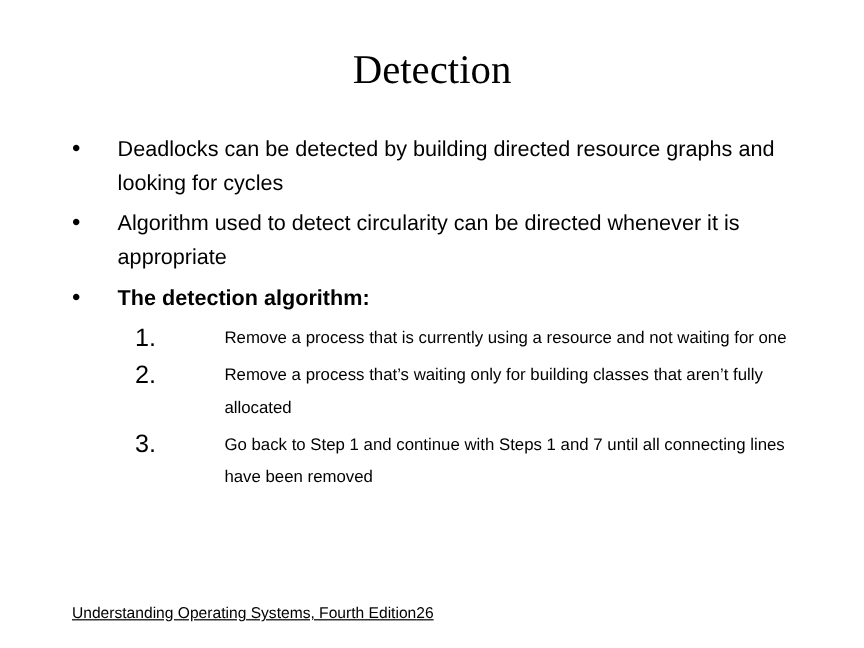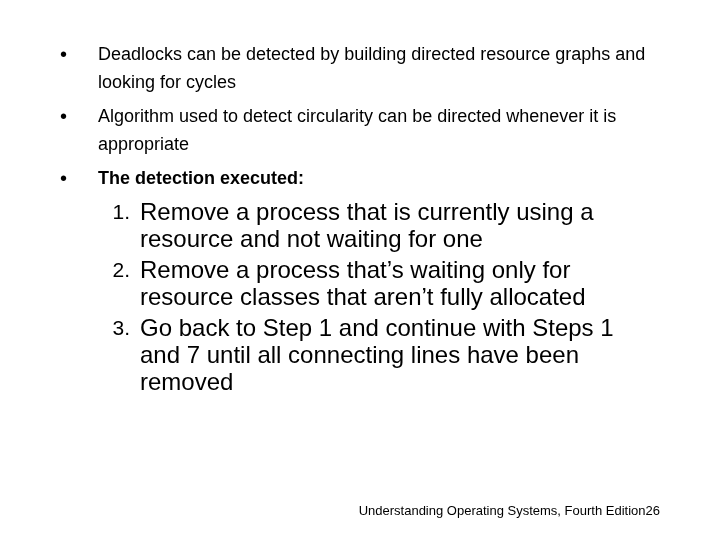--- a/index.html
+++ b/index.html
@@ -58,65 +58,68 @@
     }
     .num-mark {
       width: 32px;
       flex-shrink: 0;
       font-size: 21px;
       line-height: 27px;
       text-align: right;
       padding-right: 10px;
     }
     .num-text {
-      font-size: 24px;
+      font-size: 14px;
       line-height: 27px;
       flex: 1;
+      margin-left: 47px;
     }
     .strong {
       font-weight: bold;
     }
     .footer {
       position: absolute;
       bottom: 22px;
       left: 60px;
       right: 60px;
       display: flex;
-      justify-content: flex-end;
+      justify-content: flex-start;
       font-size: 13px;
+      text-decoration: underline;
     }
   </style>
 </head>
 <body>
 
 <div class="slide">
+  <h1 class="title">Detection</h1>
 
   <ul class="bullets">
     <li>
       <span class="bullet-mark">•</span>
       <span class="bullet-text">Deadlocks can be detected by building directed resource graphs and looking for cycles</span>
     </li>
     <li>
       <span class="bullet-mark">•</span>
       <span class="bullet-text">Algorithm used to detect circularity can be directed whenever it is appropriate</span>
     </li>
     <li>
       <span class="bullet-mark">•</span>
-      <span class="bullet-text strong">The detection executed:</span>
+      <span class="bullet-text strong">The detection algorithm:</span>
     </li>
   </ul>
 
   <ol class="ordered">
     <li>
       <span class="num-mark">1.</span>
       <span class="num-text">Remove a process that is currently using a resource and not waiting for one</span>
     </li>
     <li>
       <span class="num-mark">2.</span>
-      <span class="num-text">Remove a process that’s waiting only for resource classes that aren’t fully allocated</span>
+      <span class="num-text">Remove a process that’s waiting only for building classes that aren’t fully allocated</span>
     </li>
     <li>
       <span class="num-mark">3.</span>
       <span class="num-text">Go back to Step 1 and continue with Steps 1 and 7 until all connecting lines have been removed</span>
     </li>
   </ol>
 
   <div class="footer">
     <span>Understanding Operating Systems, Fourth Edition</span>
     <span>26</span>

